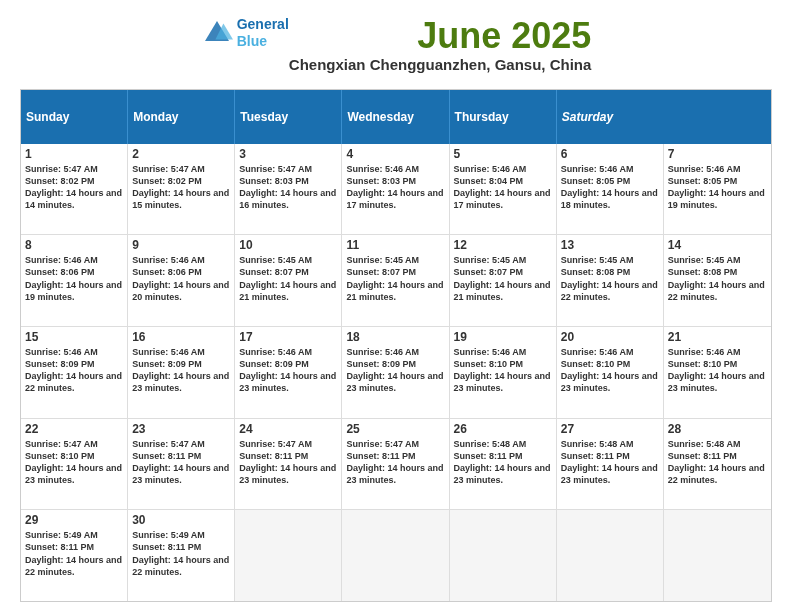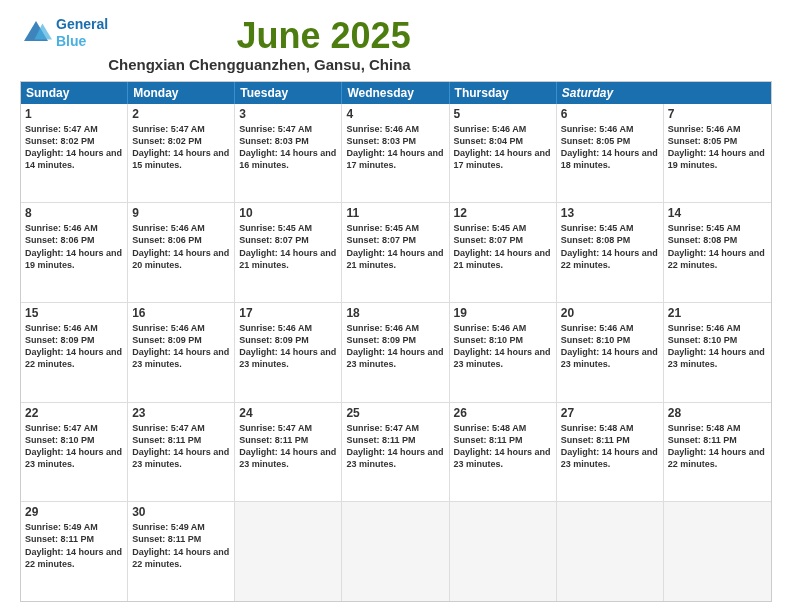--- a/index.html
+++ b/index.html
@@ -13,22 +13,22 @@
     .page {
       width: 792px;
       height: 612px;
       padding: 16px 20px 10px 20px;
       display: flex;
       flex-direction: column;
     }
     .header {
       display: flex;
       align-items: flex-start;
-      justify-content: flex-start;
-      margin-bottom: 8px;
+      justify-content: center;
+      margin-bottom: 16px;
     }
     .logo {
       display: flex;
       align-items: center;
       gap: 4px;
     }
     .logo-text {
       font-size: 14px;
       font-weight: bold;
       color: #333;
@@ -63,21 +63,21 @@
     }
     .cal-header {
       display: grid;
       grid-template-columns: repeat(7, 1fr);
       background: #1a6faf;
     }
     .cal-header-cell {
       color: #fff;
       font-size: 12px;
       font-weight: bold;
-      padding: 4px 5px;
+      padding: 20px 5px;
       text-align: left;
       border-right: 1px solid #3a8fcf;
     }
     .cal-header-cell:last-child {
       border-right: none;
       font-style: italic;
     }
     .cal-body {
       flex: 1;
       display: flex;

